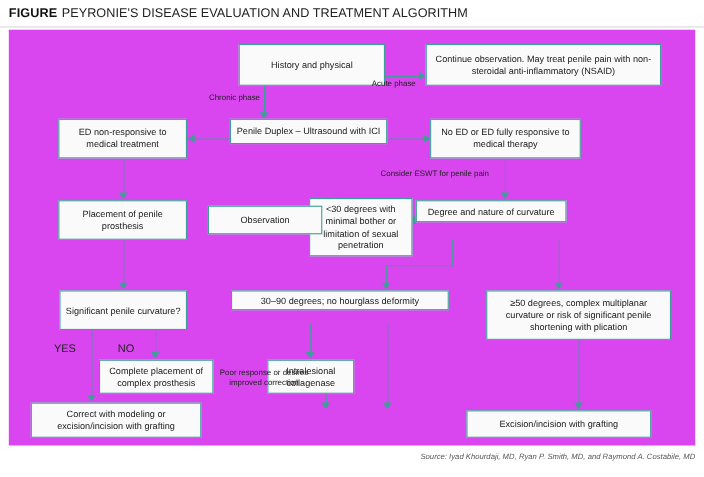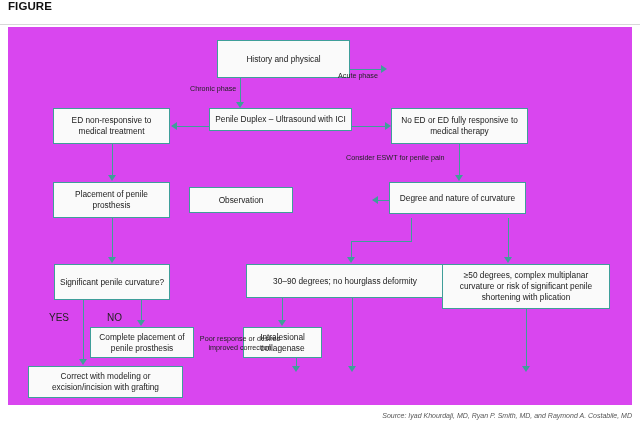--- a/index.html
+++ b/index.html
@@ -19,20 +19,21 @@
     background: #ffffff;
     overflow: hidden;
   }
   
   #figure-header {
     position: absolute;
     left: 0; top: 0;
     width: 640px;
     height: 24px;
     display: flex;
+    align-items: center;
     padding-left: 8px;
     box-sizing: border-box;
     background: #ffffff;
   }
   #figure-header .kicker {
     font-weight: bold;
     font-size: 11.5px;
     color: #111111;
     letter-spacing: 0.1px;
   }
@@ -129,29 +130,33 @@
   .edge-label.multi { white-space: normal; text-align: center; line-height: 1.28; }
   .edge-label.caps { font-size: 10px; }
 </style>
 </head>
 <body>
 
 <div id="page">
 
   <div id="figure-header">
     <span class="kicker">FIGURE</span>
+    <span class="title">PEYRONIE'S DISEASE EVALUATION AND TREATMENT ALGORITHM</span>
   </div>
   <div id="header-rule"></div>
 
   <div id="canvas">
 
     <div class="node" style="left:209px; top:13px; width:133px; height:38px;">
       <span>History and physical</span>
     </div>
 
+    <div class="node" style="left:379px; top:13px; width:214px; height:38px;">
+      <span>Continue observation. May treat penile pain with non-steroidal anti-inflammatory (NSAID)</span>
+    </div>
 
     <div class="hline" style="left:342px; top:42px; width:32px;"></div>
     <div class="arrow right" style="left:373px; top:38px;"></div>
     <div class="edge-label" style="left:330px; top:44px;">Acute phase</div>
 
     <div class="vline" style="left:232px; top:51px; height:27px;"></div>
     <div class="arrow down" style="left:228px; top:75px;"></div>
     <div class="edge-label" style="left:182px; top:57px;">Chronic phase</div>
 
     <div class="node" style="left:45px; top:81px; width:117px; height:36px;">
@@ -176,24 +181,27 @@
     <div class="arrow down" style="left:100px; top:148px;"></div>
 
     <div class="node" style="left:45px; top:155px; width:117px; height:36px;">
       <span>Placement of penile prosthesis</span>
     </div>
 
     <div class="vline" style="left:451px; top:117px; width:1px; height:35px;"></div>
     <div class="arrow down" style="left:447px; top:148px;"></div>
     <div class="edge-label" style="left:338px; top:126px;">Consider ESWT for penile pain</div>
 
-    <div class="node" style="left:381px; top:155px; width:137px; height:32px;">
+    <div class="node" style="left:370px; top:155px; width:137px; height:20px;">
       <span>Degree and nature of curvature</span>
     </div>
 
+    <div class="node" style="left:273px; top:153px; width:94px; height:53px;">
+      <span>&lt;30 degrees with minimal bother or limitation of sexual penetration</span>
+    </div>
 
     <div class="node" style="left:181px; top:160px; width:104px; height:26px;">
       <span>Observation</span>
     </div>
 
     <div class="hline" style="left:368px; top:173px; width:16px;"></div>
     <div class="arrow left" style="left:364px; top:169px;"></div>
 
     <div class="hline" style="left:263px; top:173px; width:11px;"></div>
     <div class="arrow left" style="left:257px; top:169px;"></div>
@@ -206,37 +214,37 @@
     </div>
 
     <div class="vline" style="left:403px; top:191px; width:1px; height:24px;"></div>
     <div class="hline" style="left:343px; top:214px; width:61px;"></div>
     <div class="vline" style="left:343px; top:214px; width:1px; height:20px;"></div>
     <div class="arrow down" style="left:339px; top:230px;"></div>
 
     <div class="vline" style="left:500px; top:191px; width:1px; height:43px;"></div>
     <div class="arrow down" style="left:496px; top:230px;"></div>
 
-    <div class="node" style="left:202px; top:237px; width:198px; height:34px;margin-left:36px;">
+    <div class="node" style="left:202px; top:237px; width:198px; height:18px;">
       <span>30–90 degrees; no hourglass deformity</span>
     </div>
 
     <div class="node" style="left:434px; top:237px; width:168px; height:45px;">
       <span>≥50 degrees, complex multiplanar curvature or risk of significant penile shortening with plication</span>
     </div>
 
     <div class="vline" style="left:75px; top:273px; width:1px; height:63px;"></div>
     <div class="edge-label caps" style="left:41px; top:285px;">YES</div>
 
     <div class="vline" style="left:133px; top:273px; width:1px; height:24px;"></div>
     <div class="arrow down" style="left:129px; top:293px;"></div>
     <div class="edge-label caps" style="left:99px; top:285px;">NO</div>
 
     <div class="node" style="left:82px; top:300px; width:104px; height:31px;">
-      <span>Complete placement of penile prosthesis</span>
+      <span>Complete placement of complex prosthesis</span>
     </div>
 
     <div class="vline" style="left:274px; top:267px; width:1px; height:30px;"></div>
     <div class="arrow down" style="left:270px; top:293px;"></div>
 
     <div class="node" style="left:235px; top:300px; width:79px; height:31px;">
       <span>Intralesional collagenase</span>
     </div>
 
     <div class="vline" style="left:344px; top:267px; width:1px; height:76px;"></div>
@@ -249,18 +257,21 @@
 
     <div class="node" style="left:20px; top:339px; width:155px; height:32px;">
       <span>Correct with modeling or excision/incision with grafting</span>
     </div>
 
     <div class="vline" style="left:288px; top:331px; width:1px; height:12px;"></div>
     <div class="arrow down" style="left:284px; top:339px;"></div>
     <div class="edge-label multi" style="left:180px; top:307px; width:104px;">Poor response or desires improved correction</div>
 
 
+    <div class="node" style="left:416px; top:346px; width:168px; height:25px;">
+      <span>Excision/incision with grafting</span>
+    </div>
 
   </div>
 
   <div id="source-line">Source: Iyad Khourdaji, MD, Ryan P. Smith, MD, and Raymond A. Costabile, MD</div>
 
 </div>
 
 </body></html>

